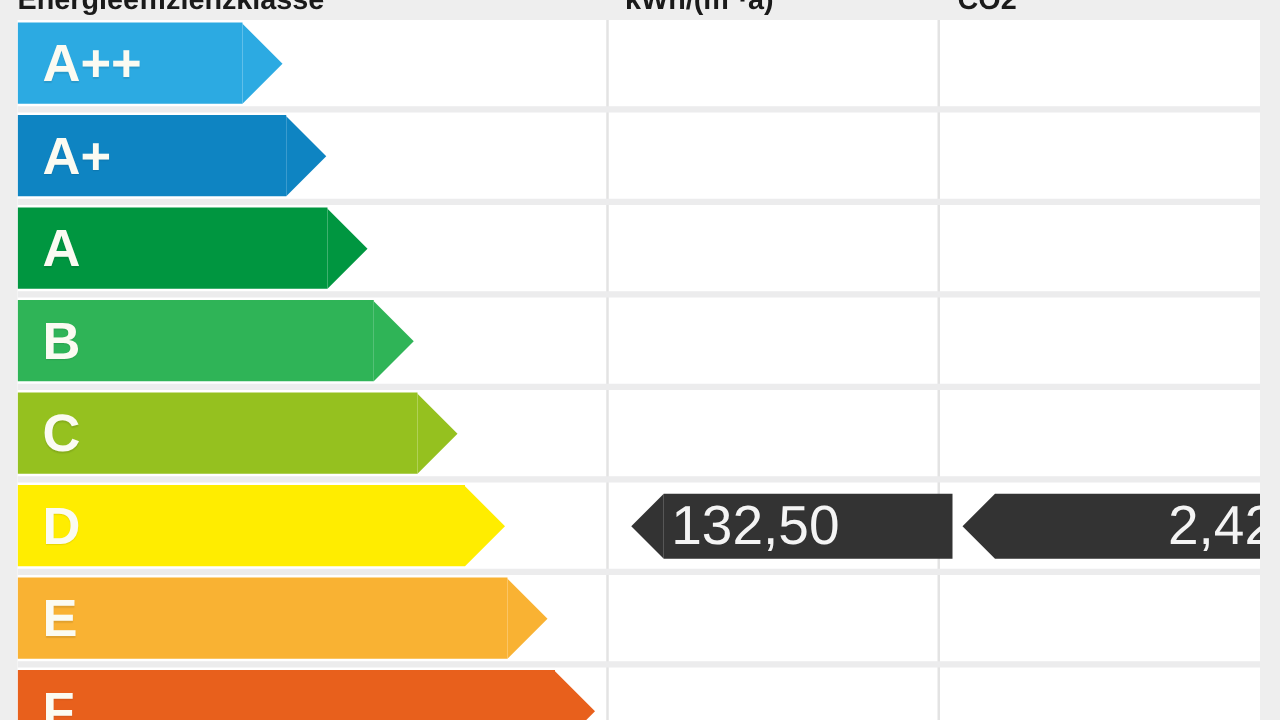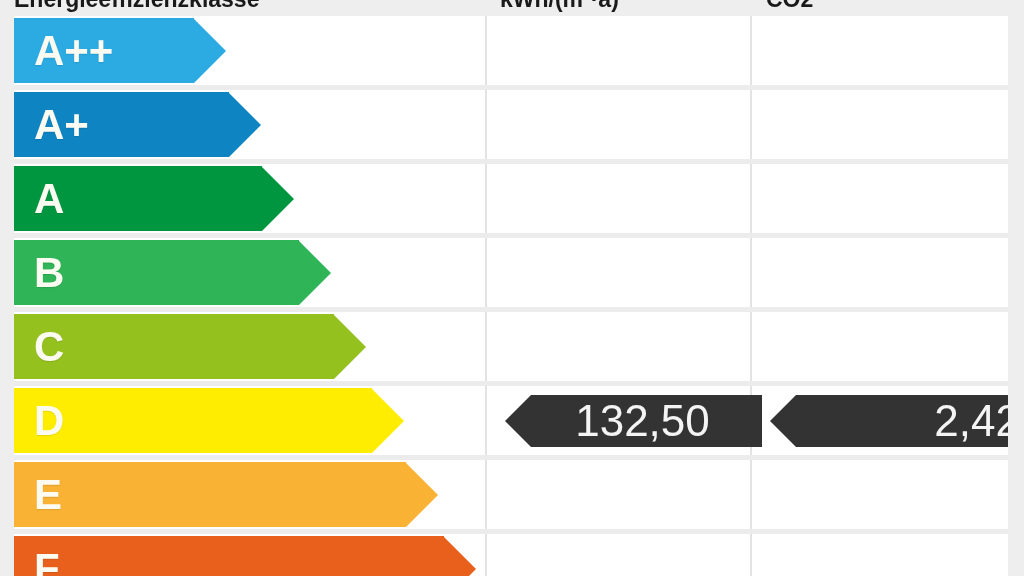--- a/index.html
+++ b/index.html
@@ -144,21 +144,21 @@
     padding: 0 14px 0 6px;
   }
   .badge-text {
     font-size: 44px;
     font-weight: normal;
     color: #f4f4f4;
     line-height: 1;
     white-space: nowrap;
   }
   .badge-body.align-right { justify-content: flex-end; }
-  .badge-body.align-left  { justify-content: center; }
+  .badge-body.align-left  { justify-content: flex-start; }
 </style>
 </head>
 <body>
 
 <div id="label">
 
   <div class="margin-left"></div>
   <div class="margin-right"></div>
 
   <div class="header">

